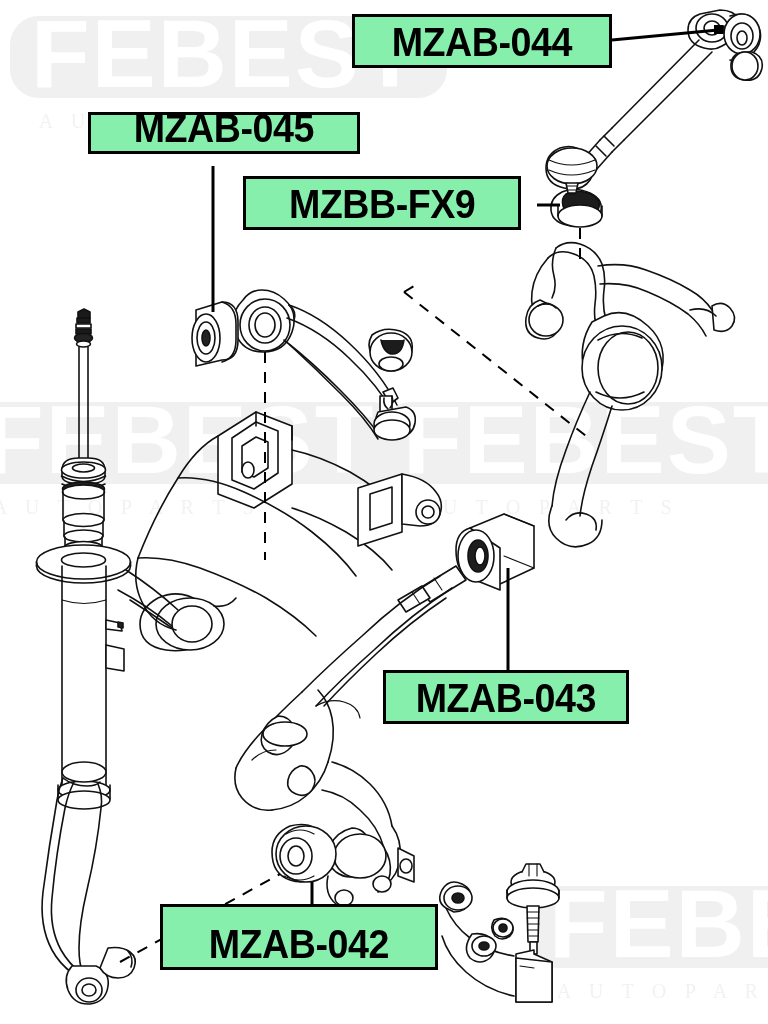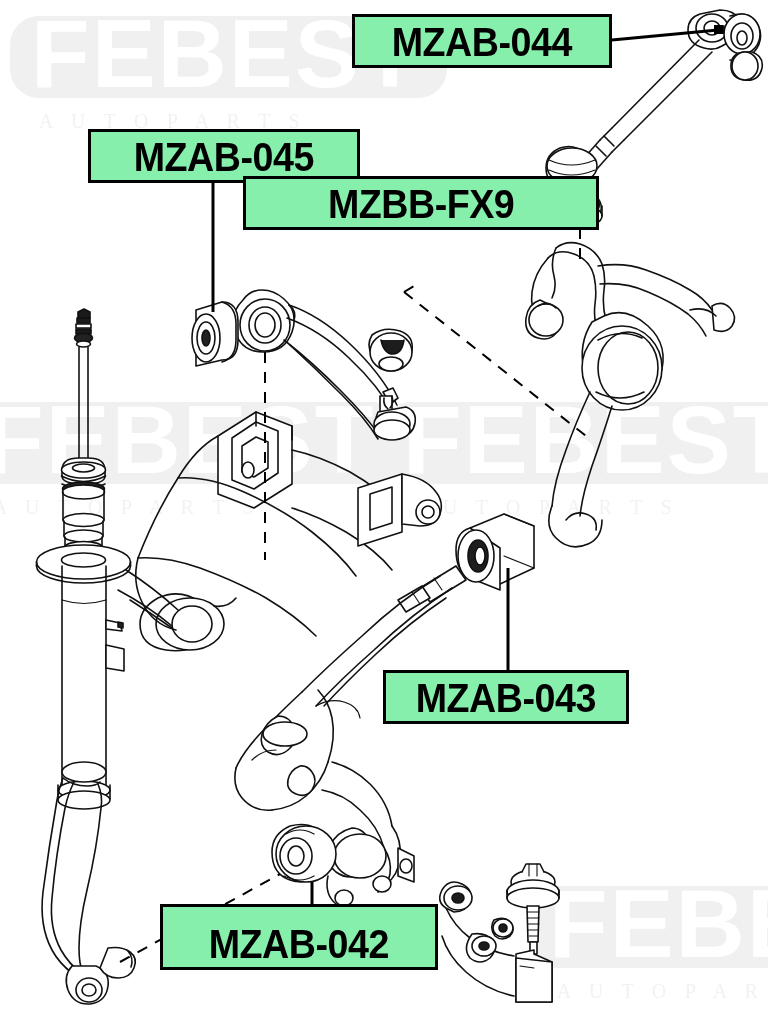--- a/index.html
+++ b/index.html
@@ -382,24 +382,24 @@
       <line x1="580" y1="228" x2="580" y2="262"></line>
 
       <line x1="120" y1="962" x2="280" y2="874"></line>
     </g>
   </svg>
 
   <div id="labels">
       <div class="lbl" style="left: 352px; top: 14px; width: 260px; height: 54px; font-size: 40px;">
         <span>MZAB-044</span>
       </div>
-      <div class="lbl" style="left: 88px; top: 112px; width: 272px; height: 54px; font-size: 40px; margin-top: 17px;">
+      <div class="lbl" style="left: 88px; top: 112px; width: 272px; height: 42px; font-size: 40px;">
         <span>MZAB-045</span>
       </div>
-      <div class="lbl" style="left: 243px; top: 176px; width: 356px; height: 54px; font-size: 40px;">
+      <div class="lbl" style="left: 243px; top: 176px; width: 278px; height: 54px; font-size: 40px;">
         <span>MZBB-FX9</span>
       </div>
       <div class="lbl" style="left: 383px; top: 670px; width: 246px; height: 54px; font-size: 40px;">
         <span>MZAB-043</span>
       </div>
       <div class="lbl" style="left: 160px; top: 904px; width: 278px; height: 66px; font-size: 40px;">
         <span>MZAB-042</span>
       </div>
     </div>
 

